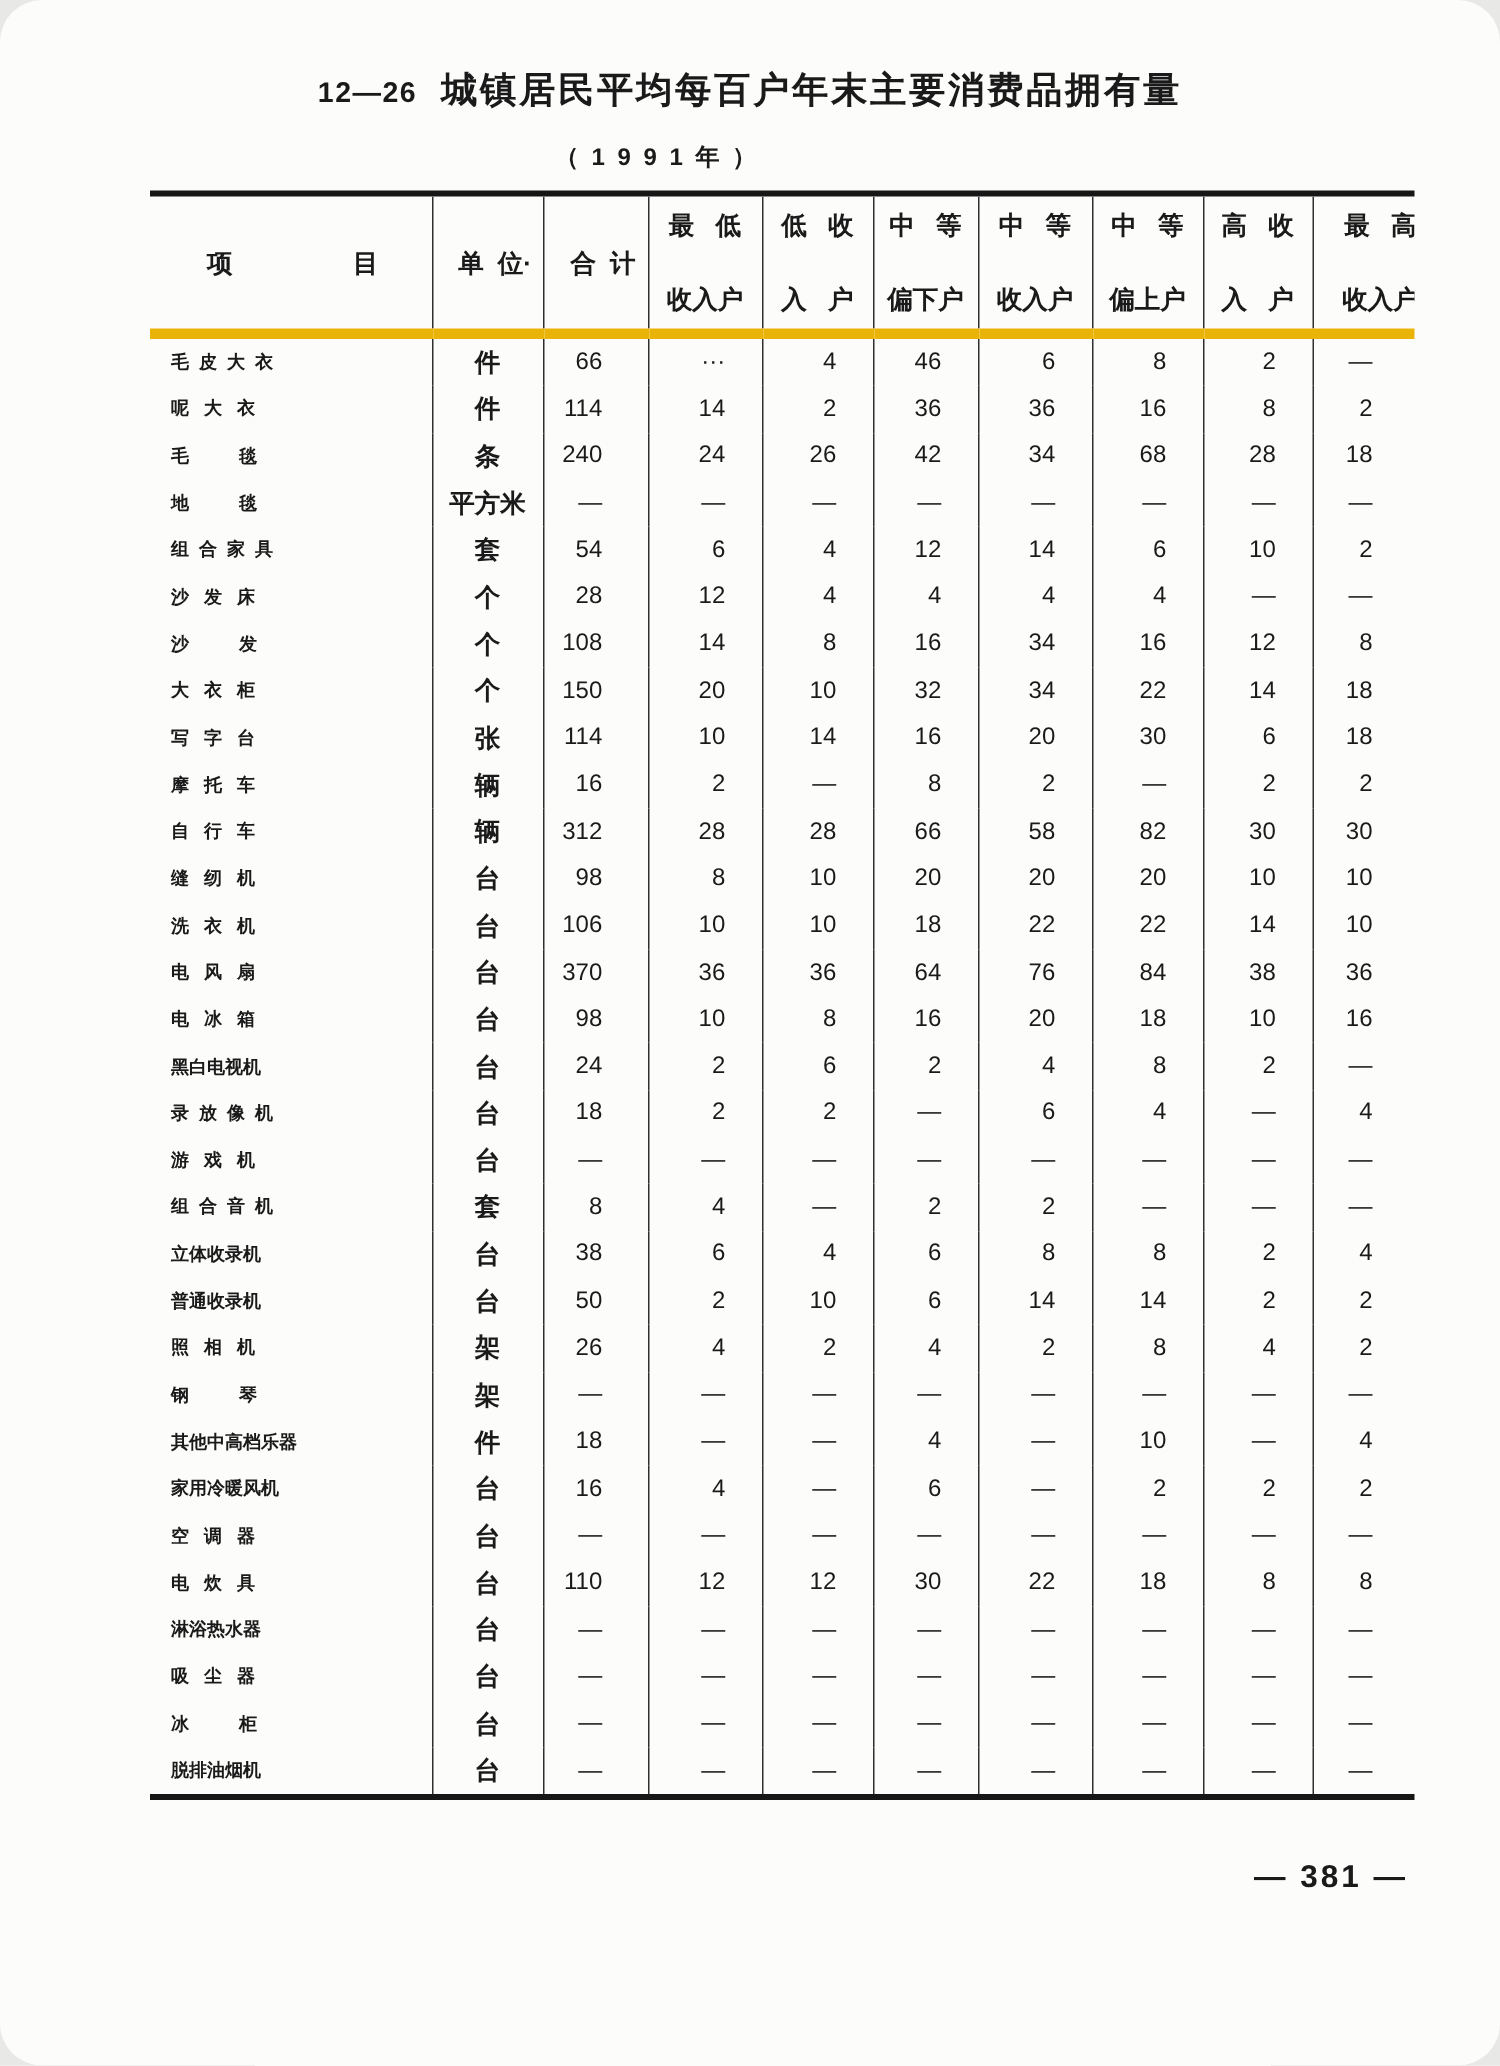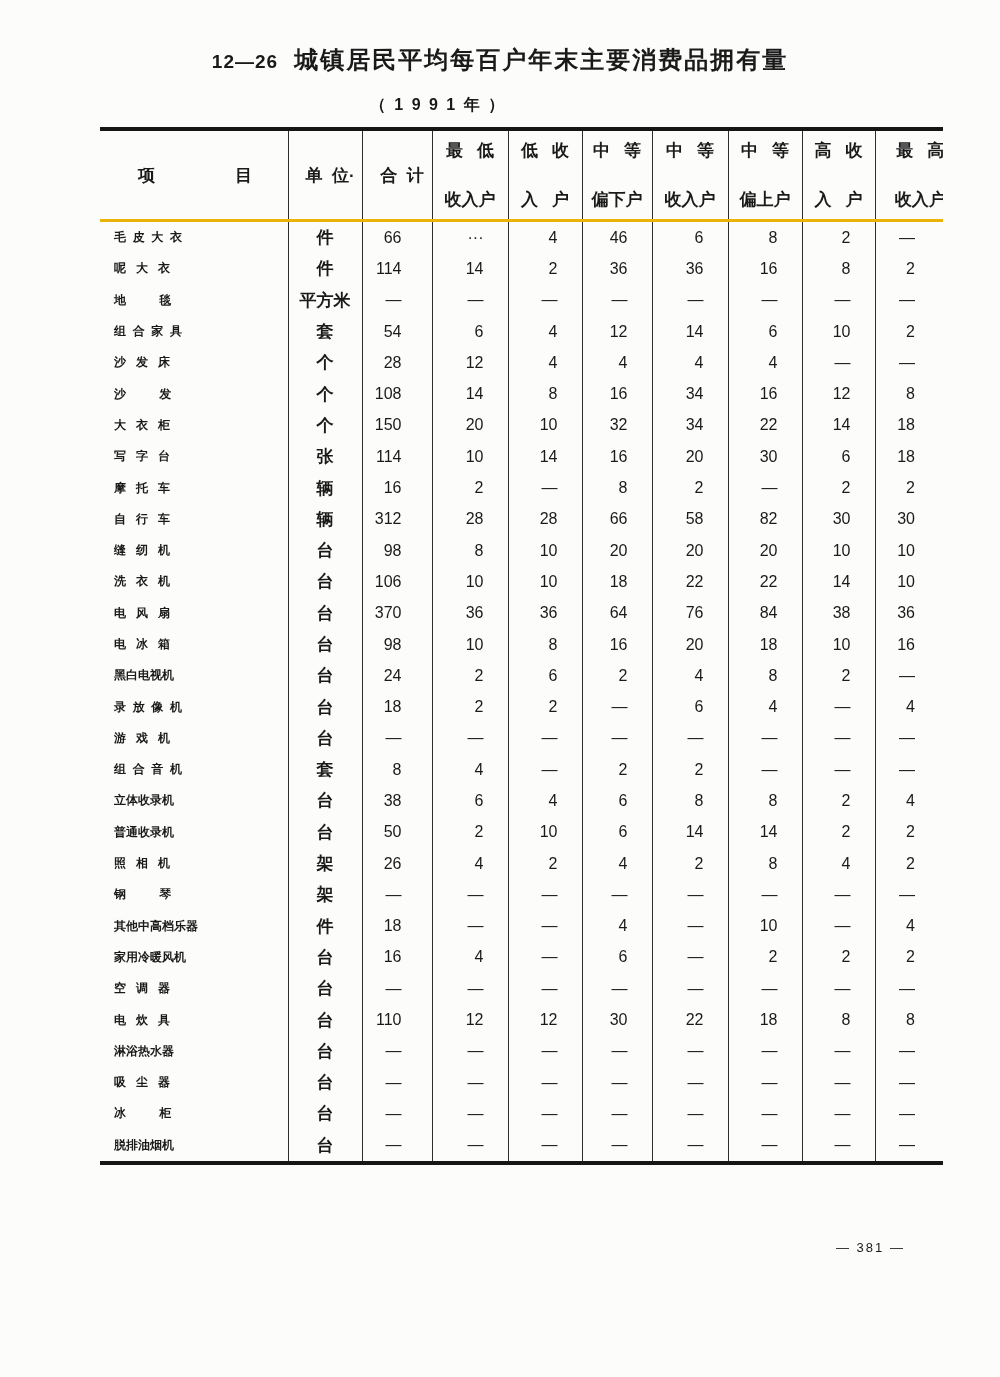--- a/index.html
+++ b/index.html
@@ -4,20 +4,21 @@
 <style>
   html,body{margin:0;padding:0;background:#e8e8e6;}
   .page{
     position:relative;
     width:1000px;height:1377px;
     margin:0 auto;
     background:#fcfcfa;
     font-family:"Liberation Sans","DejaVu Sans",sans-serif;
     color:#1a1a1a;
     overflow:hidden;
+    border-radius:28px;
   }
   .title-row{
     position:absolute;top:44px;left:0;width:1000px;
     display:flex;justify-content:center;align-items:baseline;gap:16px;
   }
   .table-no{font-size:19px;font-weight:700;letter-spacing:1px;}
   .page-title{font-size:24px;font-weight:700;letter-spacing:2px;}
   .subtitle{
     position:absolute;top:95px;left:0;width:876px;
     text-align:center;font-size:16px;font-weight:600;letter-spacing:2px;
@@ -25,40 +26,40 @@
   .table-wrap{
     position:absolute;left:100px;top:127px;width:843px;
     overflow:hidden;
     border-top:4px solid #161616;
     border-bottom:4px solid #161616;
   }
   table{border-collapse:collapse;table-layout:fixed;width:865px;}
   th,td{padding:0;border-left:1px solid #2e2e2e;}
   th:first-child,td:first-child{border-left:none;}
   thead th{
-    height:88px;border-bottom:3px solid #eab308;
+    height:88px;border-bottom:7px solid #eab308;
     vertical-align:middle;font-size:17px;font-weight:600;text-align:center;
   }
   .h-single{white-space:pre;padding-left:10px;}
   .h-item{text-align:left;padding-left:38px;white-space:pre;}
   .group-head{
     display:flex;flex-direction:column;justify-content:space-between;
     height:66px;padding:0;align-items:center;
   }
   .h-line{white-space:pre;text-align:center;line-height:1;}
   tbody td{height:31.3px;vertical-align:middle;}
   .c-item{white-space:pre;text-align:left;padding-left:14px;font-size:12px;font-weight:600;}
   .c-unit{text-align:center;font-size:17px;font-weight:600;white-space:pre;}
   .c-num{text-align:right;font-size:16px;font-weight:500;}
   .col-total{padding-right:30px;}
   .col-g{padding-right:24px;}
   .col-g-last{padding-right:50px;}
   .page-number{
     position:absolute;top:1240px;left:836px;
-    font-size:13px;font-weight:400;letter-spacing:2px;
+    font-size:21px;font-weight:700;letter-spacing:2px;
   }
 </style>
 </head>
 <body>
 
 <div class="page">
 
   <div class="title-row">
     <span class="table-no">12—26</span>
     <span class="page-title">城镇居民平均每百户年末主要消费品拥有量</span>
@@ -148,20 +149,32 @@
     <td class="c-num col-total">114</td>
     <td class="c-num col-g">14</td>
     <td class="c-num col-g">2</td>
     <td class="c-num col-g">36</td>
     <td class="c-num col-g">36</td>
     <td class="c-num col-g">16</td>
     <td class="c-num col-g">8</td>
     <td class="c-num col-g-last">2</td>
   </tr>
           <tr>
+    <td class="c-item">毛          毯</td>
+    <td class="c-unit">条</td>
+    <td class="c-num col-total">240</td>
+    <td class="c-num col-g">24</td>
+    <td class="c-num col-g">26</td>
+    <td class="c-num col-g">42</td>
+    <td class="c-num col-g">34</td>
+    <td class="c-num col-g">68</td>
+    <td class="c-num col-g">28</td>
+    <td class="c-num col-g-last">18</td>
+  </tr>
+          <tr>
     <td class="c-item">地          毯</td>
     <td class="c-unit">平方米</td>
     <td class="c-num col-total">—</td>
     <td class="c-num col-g">—</td>
     <td class="c-num col-g">—</td>
     <td class="c-num col-g">—</td>
     <td class="c-num col-g">—</td>
     <td class="c-num col-g">—</td>
     <td class="c-num col-g">—</td>
     <td class="c-num col-g-last">—</td>

